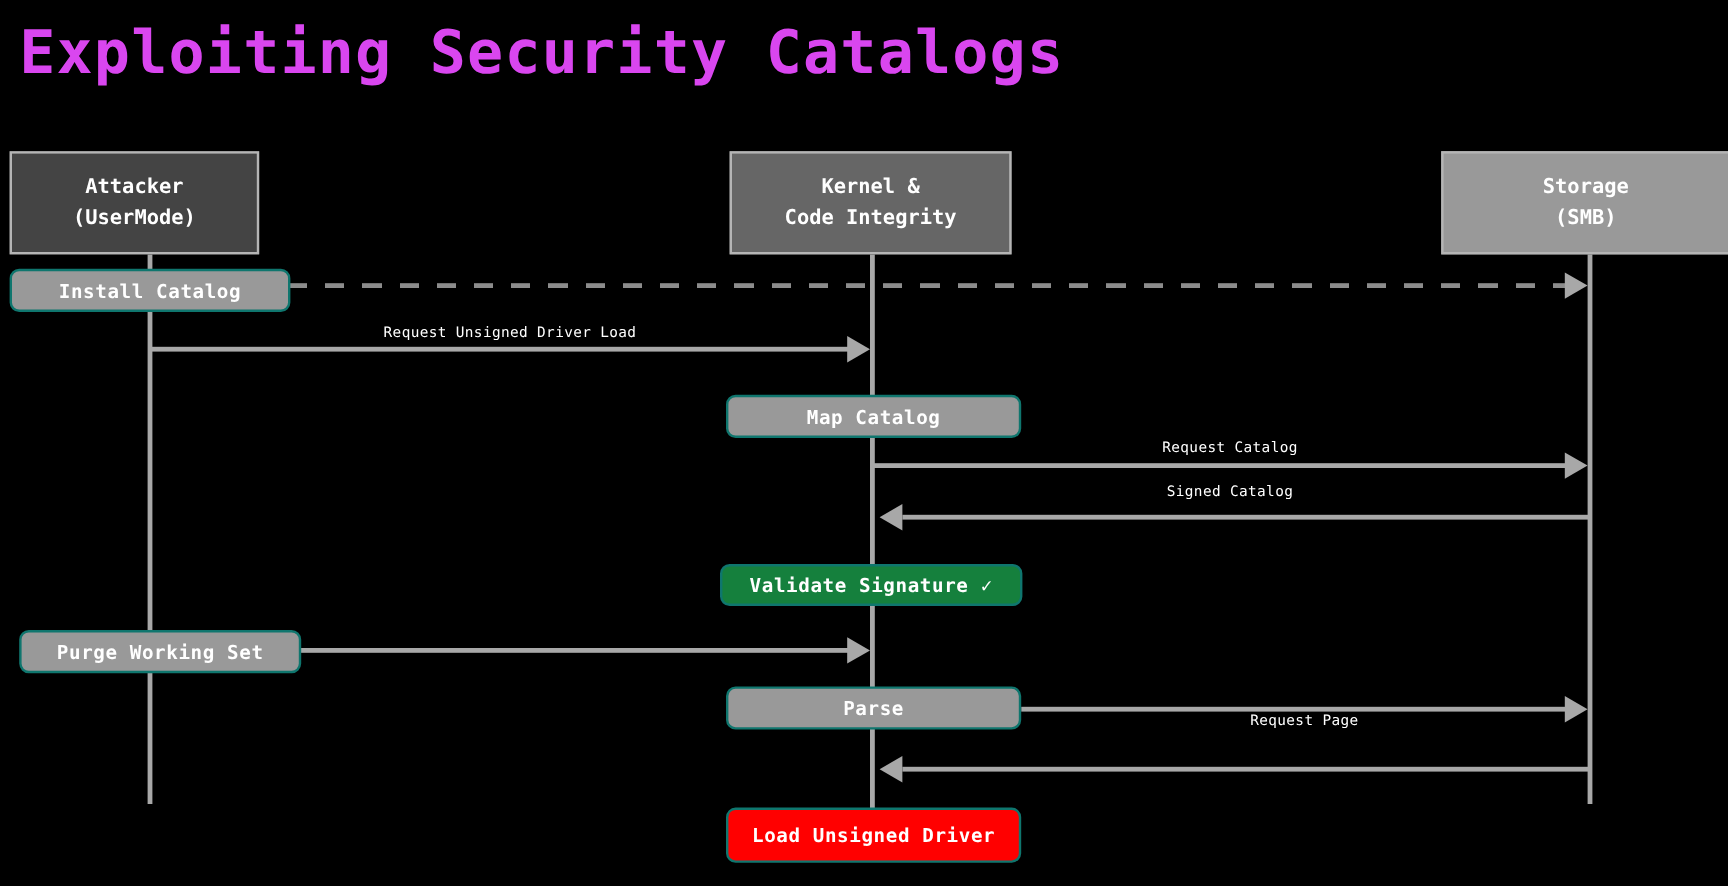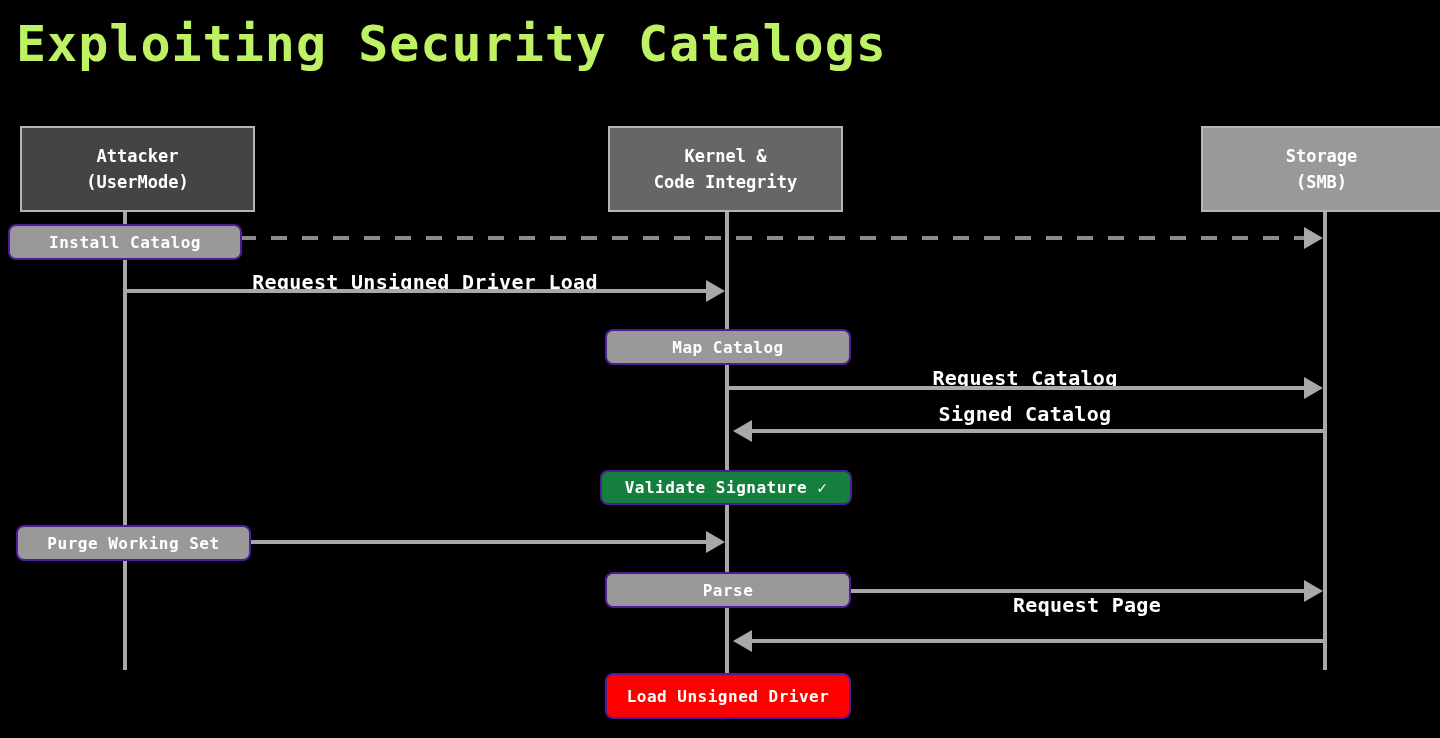--- a/index.html
+++ b/index.html
@@ -21,21 +21,21 @@
     background: #000000;
   }
 
   
   .diagram-title {
     position: absolute;
     left: 16px;
     top: 8px;
     font-size: 50px;
     font-weight: bold;
-    color: #bef264;
+    color: #d946ef;
     letter-spacing: 1px;
     white-space: nowrap;
     line-height: 72px;
   }
 
   
   .lifeline {
     position: absolute;
     width: 4px;
     background: #a8a8a8;
@@ -57,21 +57,21 @@
     text-align: center;
     white-space: nowrap;
   }
   .participant .p-line2 { display: block; }
 
   
   .note {
     position: absolute;
     box-sizing: border-box;
     border-radius: 8px;
-    border: 2px solid #4c1d95;
+    border: 2px solid #0f766e;
     display: flex;
     align-items: center;
     justify-content: center;
     color: #ffffff;
     font-size: 16px;
     font-weight: bold;
     white-space: nowrap;
     letter-spacing: 0.5px;
   }
   .note.gray   { background: #999999; }
@@ -99,41 +99,41 @@
     border-bottom: 11px solid transparent;
     border-left: 19px solid #a8a8a8;
   }
   .arrowhead.left {
     border-top: 11px solid transparent;
     border-bottom: 11px solid transparent;
     border-right: 19px solid #a8a8a8;
   }
   .msg-label {
     position: absolute;
-    font-size: 20px;
-    font-weight: bold;
+    font-size: 12px;
+    font-weight: normal;
     color: #ffffff;
     white-space: nowrap;
     text-align: center;
     letter-spacing: 0.3px;
   }
   .msg-label.alert { color: #ff0000; }
 </style>
 </head>
 <body>
 
 <div id="canvas">
 
   <div class="diagram-title">Exploiting Security Catalogs</div>
 
   <div class="lifeline" style="left:123px; top:212px; height:458px;"></div>
   <div class="lifeline" style="left:725px; top:212px; height:462px;"></div>
   <div class="lifeline" style="left:1323px; top:212px; height:458px;"></div>
 
-  <div class="participant" style="left:20px; top:126px; width:235px; height:86px; background:#444444;">
+  <div class="participant" style="left:8px; top:126px; width:208px; height:86px; background:#444444;">
     <span class="p-line1">Attacker</span>
     <span class="p-line2">(UserMode)</span>
   </div>
 
   <div class="participant" style="left:608px; top:126px; width:235px; height:86px; background:#666666;">
     <span class="p-line1">Kernel &amp;</span>
     <span class="p-line2">Code Integrity</span>
   </div>
 
   <div class="participant" style="left:1201px; top:126px; width:241px; height:86px; background:#999999;">

